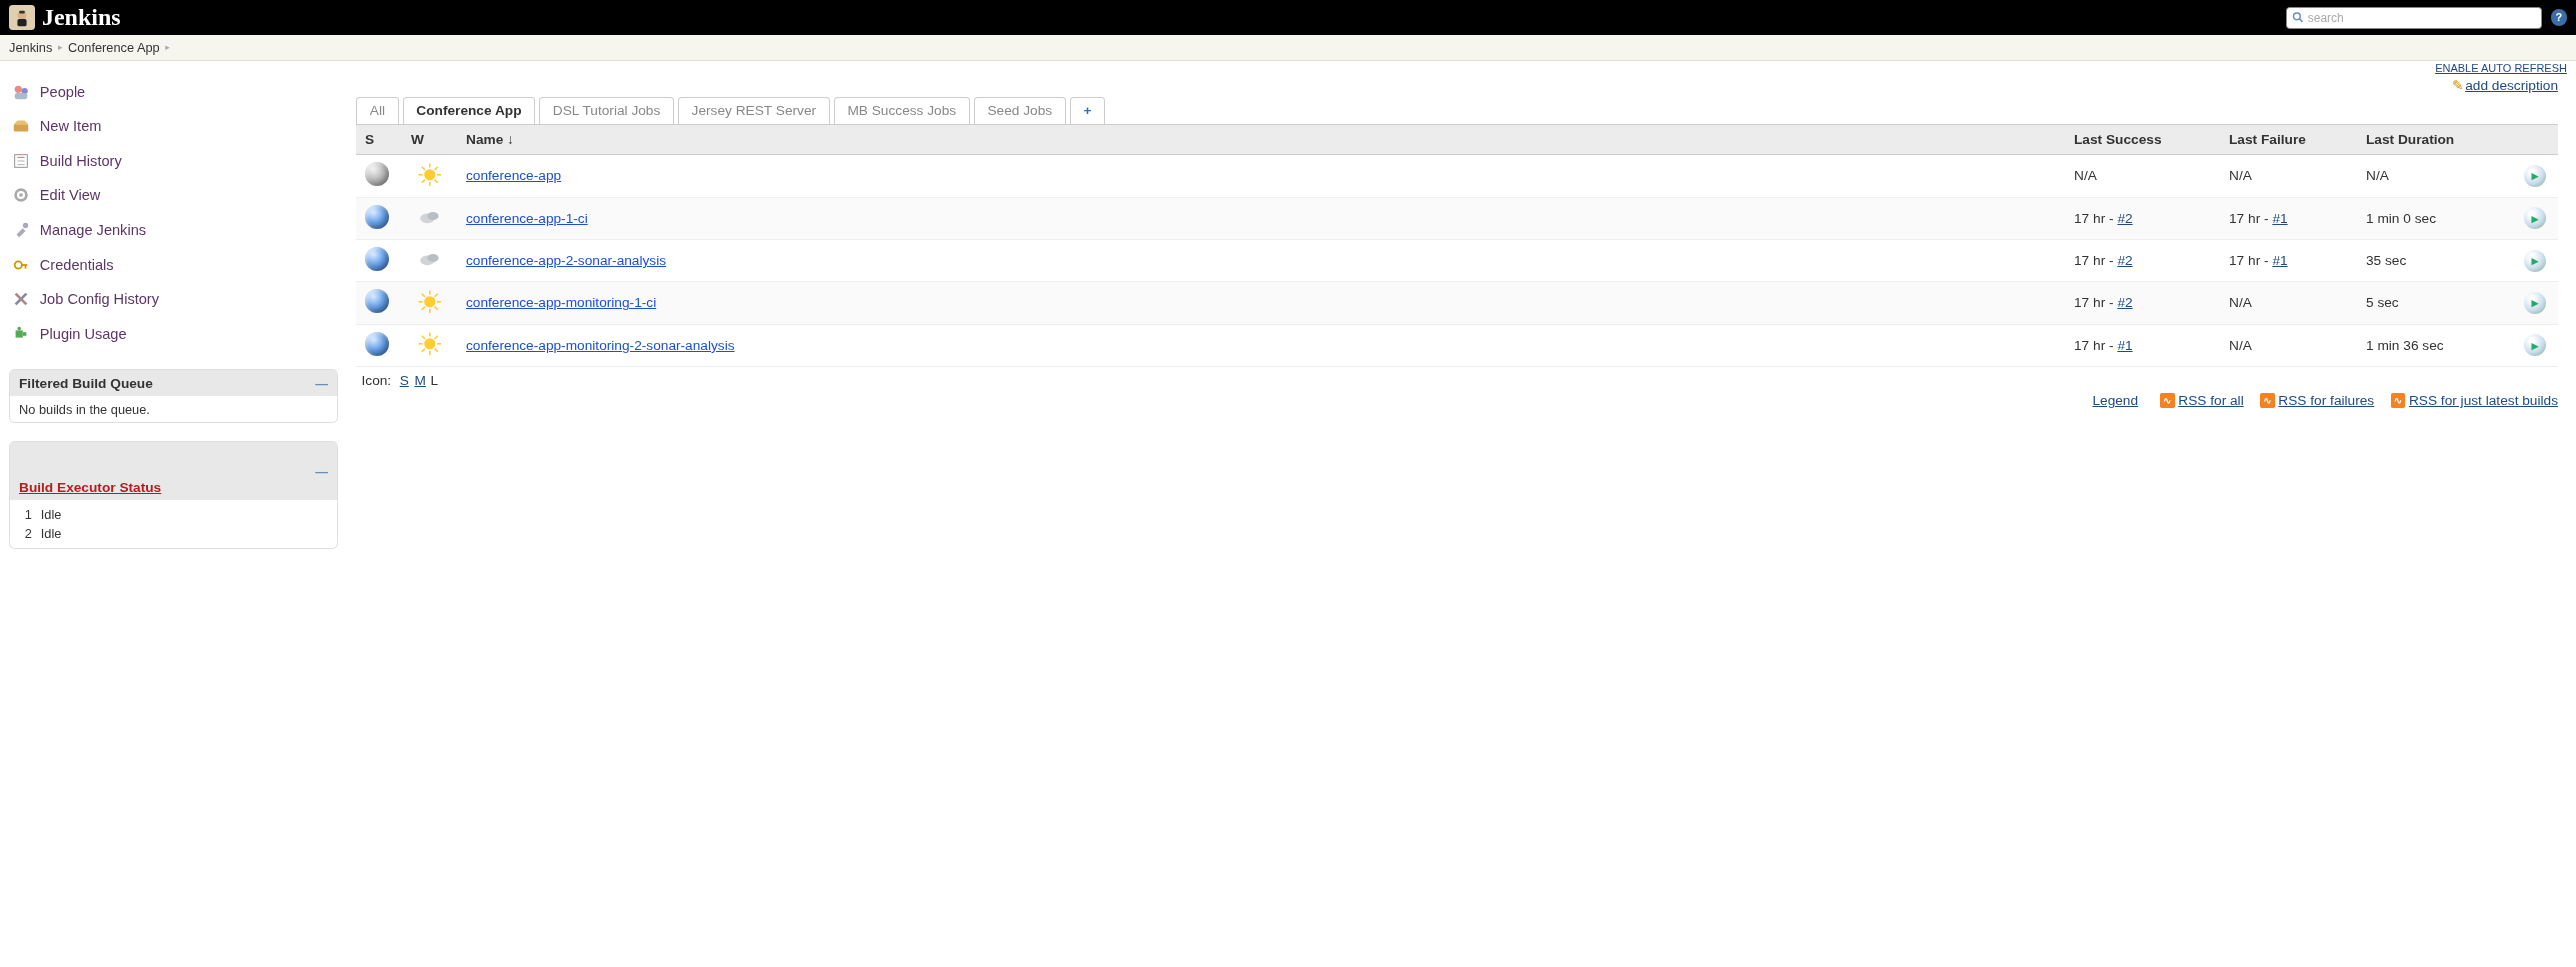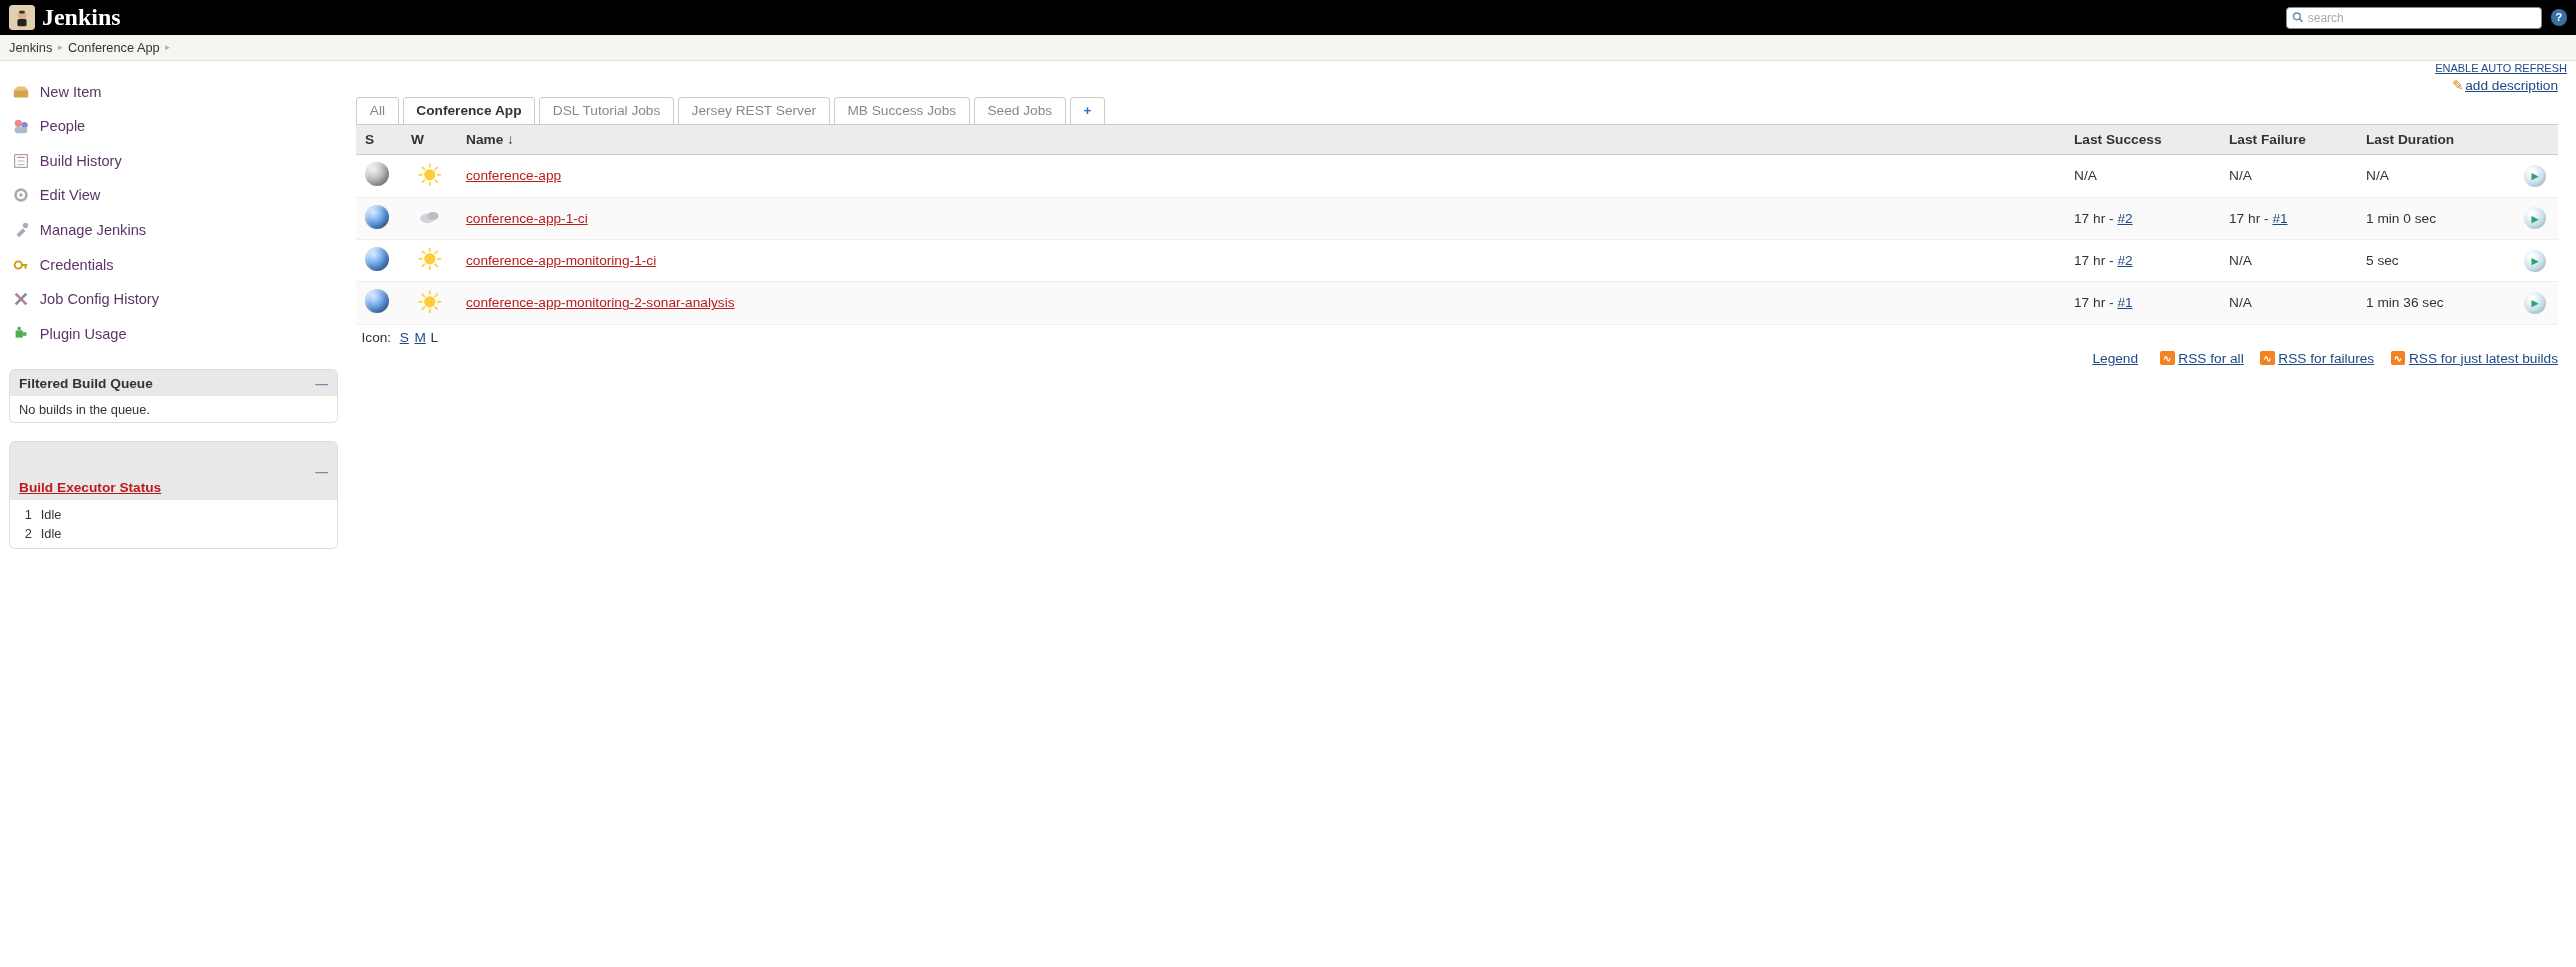--- a/index.html
+++ b/index.html
@@ -60,21 +60,21 @@
 .job-table th { background: #ececec; text-align: left; padding: 7.3px 9px; font-size: 13.7px; border-bottom: 0.9px solid #ccc; }
 .job-table td { padding: 6.4px 9px; border-bottom: 0.9px solid #eee; font-size: 13.7px; vertical-align: middle; }
 .job-table tr:nth-child(even) td { background: #fafafa; }
 .col-s { width: 46px; }
 .col-w { width: 55px; text-align:center; }
 .col-name { }
 .col-ls { width: 155px; }
 .col-lf { width: 137px; }
 .col-ld { width: 155px; }
 .col-sched { width: 46px; text-align:center; }
-.name-link { color: #b91c1c; }
+.name-link { color: #1d4ed8; }
 
 
 .ball { width: 24px; height: 24px; border-radius: 50%; display: inline-block; box-shadow: inset -2.7px -2.7px 5.5px rgba(0,0,0,0.25), inset 1.8px 1.8px 3.7px rgba(255,255,255,0.6); }
 .ball.grey { background: radial-gradient(circle at 35% 30%, #eee 5%, #bbb 45%, #888 100%); }
 .ball.blue { background: radial-gradient(circle at 35% 30%, #cfe4ff 5%, #6aa3e8 45%, #2a5fa8 100%); }
 .weather { width:25.6px; height:25.6px; display:inline-block; }
 .sched-icon { width:22px; height:22px; border-radius:50%; background: radial-gradient(circle at 35% 30%, #fff 10%, #cde 55%, #7a8 100%); display:inline-flex; align-items:center; justify-content:center; cursor:pointer; }
 .sched-icon span { color:#2a6; font-weight:bold; font-size:12.8px; }
 
 
@@ -122,35 +122,35 @@
   <a class="enable-auto">ENABLE AUTO REFRESH</a>
 </div>
 
 <div class="layout">
 
   <div class="sidebar">
     <ul class="tasks">
       <li>
         <span class="task-icon">
             <svg width="18" height="18" viewBox="0 0 20 20">
-              <rect x="2" y="8" width="16" height="8" fill="#d6a24a" rx="1"></rect>
-              <path d="M2 8 L6 4 L14 4 L18 8 Z" fill="#e8c070"></path>
-            </svg>
-          </span>
-        <a>New Item</a>
-      </li>
-      <li>
-        <span class="task-icon">
-            <svg width="18" height="18" viewBox="0 0 20 20">
               <circle cx="7" cy="7" r="4" fill="#e88"></circle>
               <circle cx="14" cy="9" r="3.5" fill="#88c"></circle>
               <rect x="3" y="11" width="14" height="7" rx="3" fill="#abc"></rect>
             </svg>
           </span>
         <a>People</a>
+      </li>
+      <li>
+        <span class="task-icon">
+            <svg width="18" height="18" viewBox="0 0 20 20">
+              <rect x="2" y="8" width="16" height="8" fill="#d6a24a" rx="1"></rect>
+              <path d="M2 8 L6 4 L14 4 L18 8 Z" fill="#e8c070"></path>
+            </svg>
+          </span>
+        <a>New Item</a>
       </li>
       <li>
         <span class="task-icon">
             <svg width="18" height="18" viewBox="0 0 20 20">
               <rect x="3" y="3" width="14" height="14" fill="#fff" stroke="#888"></rect>
               <line x1="6" y1="6" x2="14" y2="6" stroke="#c66"></line>
               <line x1="6" y1="10" x2="14" y2="10" stroke="#aaa"></line>
               <line x1="6" y1="14" x2="14" y2="14" stroke="#aaa"></line>
             </svg>
           </span>
@@ -292,20 +292,34 @@
             <td class="col-ls">17 hr - <a>#2</a></td>
             <td class="col-lf">17 hr - <a>#1</a></td>
             <td class="col-ld">1 min 0 sec</td>
             <td class="col-sched"><span class="sched-icon">
                 <span>▸</span>
               </span></td>
           </tr>
           <tr>
             <td class="col-s"><span class="ball blue"></span></td>
             <td class="col-w"><svg class="weather" viewBox="0 0 32 32">
+                <ellipse cx="13" cy="18" rx="9" ry="6" fill="#d0d4d8"></ellipse>
+                <ellipse cx="20" cy="15" rx="7" ry="5" fill="#b8bec4"></ellipse>
+              </svg></td>
+            <td class="col-name"><a class="name-link">conference-app-2-sonar-analysis</a></td>
+            <td class="col-ls">17 hr - <a>#2</a></td>
+            <td class="col-lf">17 hr - <a>#1</a></td>
+            <td class="col-ld">35 sec</td>
+            <td class="col-sched"><span class="sched-icon">
+                <span>▸</span>
+              </span></td>
+          </tr>
+          <tr>
+            <td class="col-s"><span class="ball blue"></span></td>
+            <td class="col-w"><svg class="weather" viewBox="0 0 32 32">
                 <circle cx="16" cy="16" r="7" fill="#fc3"></circle>
                 <g stroke="#fc3" stroke-width="2">
                   <line x1="16" y1="2" x2="16" y2="7"></line>
                   <line x1="16" y1="25" x2="16" y2="30"></line>
                   <line x1="2" y1="16" x2="7" y2="16"></line>
                   <line x1="25" y1="16" x2="30" y2="16"></line>
                   <line x1="6" y1="6" x2="10" y2="10"></line>
                   <line x1="22" y1="22" x2="26" y2="26"></line>
                   <line x1="6" y1="26" x2="10" y2="22"></line>
                   <line x1="22" y1="10" x2="26" y2="6"></line>

